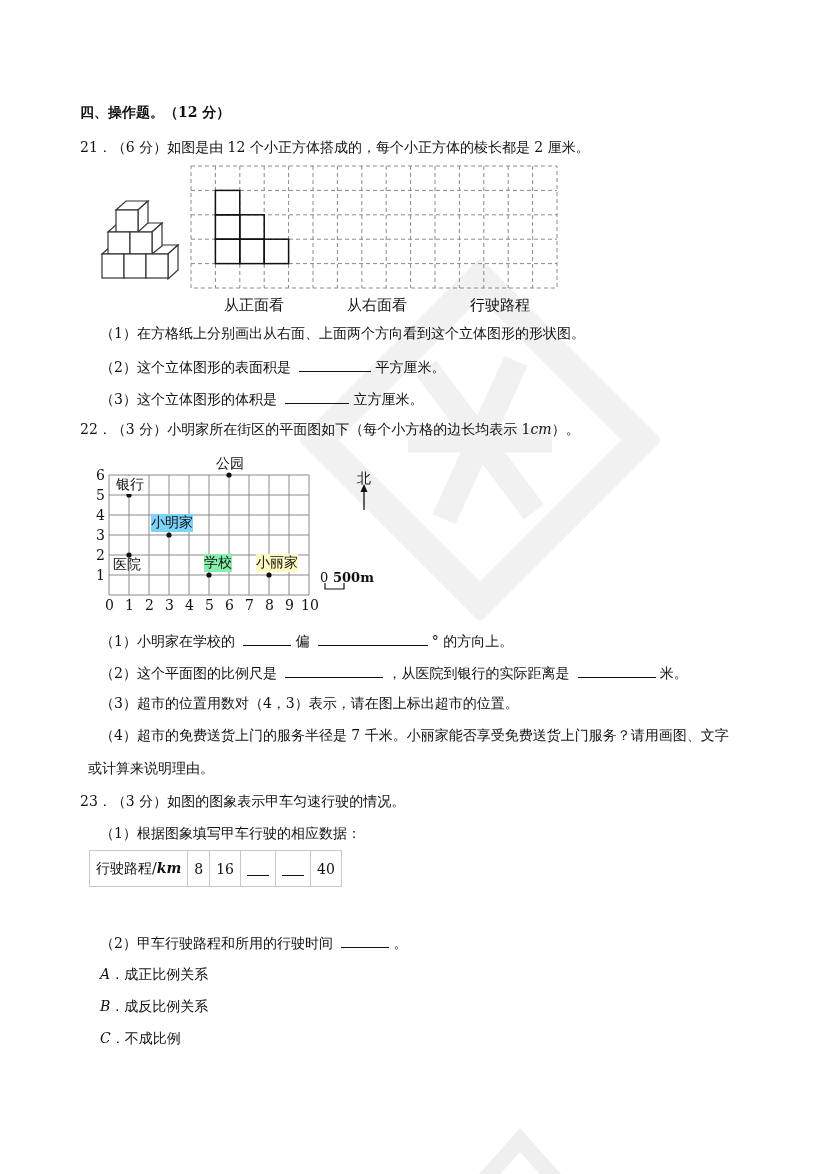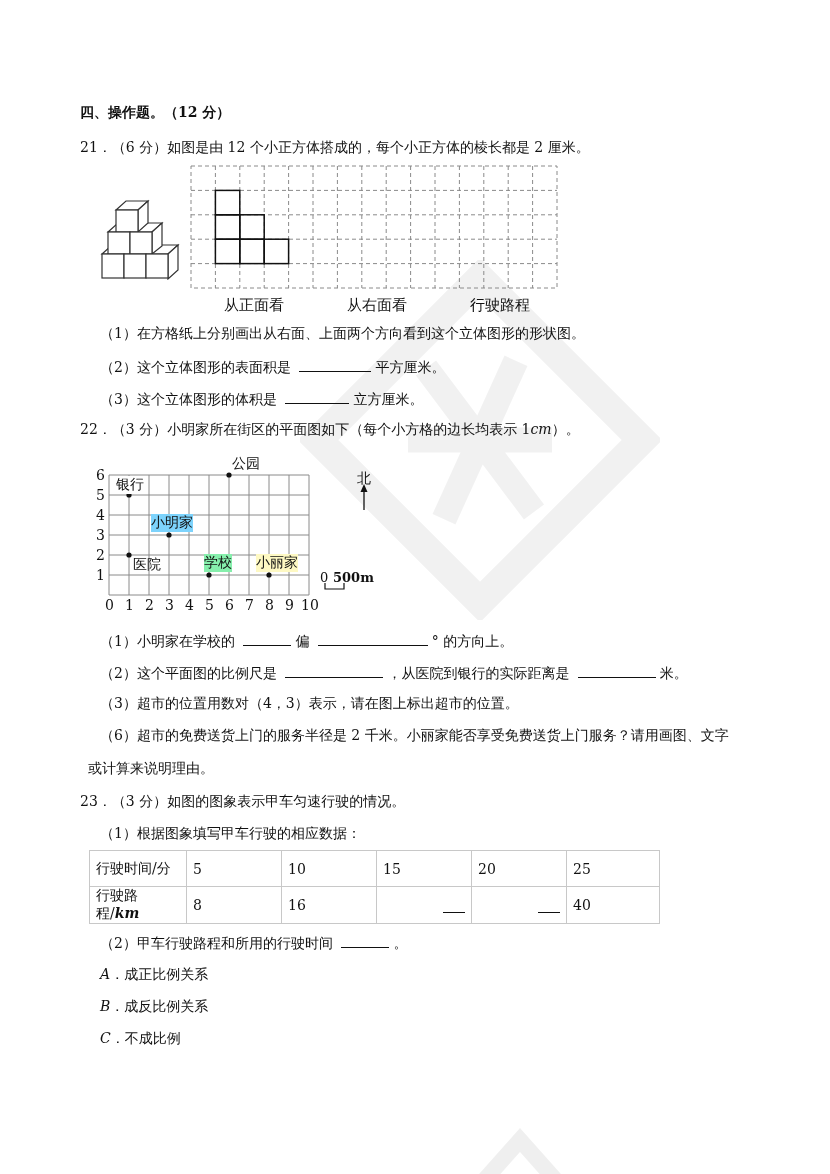--- a/index.html
+++ b/index.html
@@ -155,58 +155,50 @@
 <div class="abs" style="left:145px;top:597px;font-size:14px;">2</div>
 <div class="abs" style="left:165px;top:597px;font-size:14px;">3</div>
 <div class="abs" style="left:185px;top:597px;font-size:14px;">4</div>
 <div class="abs" style="left:205px;top:597px;font-size:14px;">5</div>
 <div class="abs" style="left:225px;top:597px;font-size:14px;">6</div>
 <div class="abs" style="left:245px;top:597px;font-size:14px;">7</div>
 <div class="abs" style="left:265px;top:597px;font-size:14px;">8</div>
 <div class="abs" style="left:285px;top:597px;font-size:14px;">9</div>
 <div class="abs" style="left:301px;top:597px;font-size:14px;">10</div>
 
-<div class="abs" style="left:232px;top:455px;font-size:14px;">公园</div>
+<div class="abs" style="left:216px;top:455px;font-size:14px;">公园</div>
 <div class="abs" style="left:116px;top:476px;font-size:14px;background:#fff;">银行</div>
 <div class="abs" style="left:151px;top:514px;font-size:14px;background:#7dd3fc;">小明家</div>
-<div class="abs" style="left:113px;top:556px;font-size:14px;margin-left:20px;">医院</div>
+<div class="abs" style="left:113px;top:556px;font-size:14px;">医院</div>
 <div class="abs" style="left:204px;top:554px;font-size:14px;background:#86efac;">学校</div>
 <div class="abs" style="left:256px;top:554px;font-size:14px;background:#fef9c3;">小丽家</div>
 
 <div class="abs" style="left:357px;top:470px;font-size:14px;">北</div>
 <div class="abs" style="left:320px;top:570px;font-size:13px;">0</div>
 <div class="abs bold" style="left:333px;top:570px;font-size:13px;">500m</div>
 
 <div class="abs" style="left:100px;top:631px;">
   <span>（1）小明家在学校的</span>
   <span class="blank" style="width:48px;"></span><span>偏</span>
   <span class="blank" style="width:110px;"></span><span>° 的方向上。</span>
 </div>
 <div class="abs" style="left:100px;top:663px;">
   <span>（2）这个平面图的比例尺是</span>
   <span class="blank" style="width:98px;"></span><span>，从医院到银行的实际距离是</span>
   <span class="blank" style="width:78px;"></span><span>米。</span>
 </div>
 <div class="abs" style="left:100px;top:695px;">（3）超市的位置用数对（4，3）表示，请在图上标出超市的位置。</div>
-<div class="abs" style="left:100px;top:727px;">（6）超市的免费送货上门的服务半径是 2 千米。小丽家能否享受免费送货上门服务？请用画图、文字</div>
+<div class="abs" style="left:100px;top:727px;">（4）超市的免费送货上门的服务半径是 7 千米。小丽家能否享受免费送货上门服务？请用画图、文字</div>
 <div class="abs" style="left:88px;top:760px;">或计算来说明理由。</div>
 
 <div class="abs" style="left:80px;top:793px;">23．（3 分）如图的图象表示甲车匀速行驶的情况。</div>
 <div class="abs" style="left:100px;top:825px;">（1）根据图象填写甲车行驶的相应数据：</div>
 
 <table class="data">
   <tbody>
-      <tr>
-    <td style="width:84px;"><span>行驶时间/分</span></td>
-    <td style="width:82px;">5</td>
-    <td style="width:82px;">10</td>
-    <td style="width:82px;">15</td>
-    <td style="width:82px;">20</td>
-    <td style="width:80px;">25</td>
-  </tr>
   <tr>
     <td><span>行驶路程/</span><span class="ital bold">km</span></td>
     <td>8</td>
     <td>16</td>
     <td>
           <span class="fillblank"></span>
         </td>
     <td>
           <span class="fillblank"></span>
         </td>

